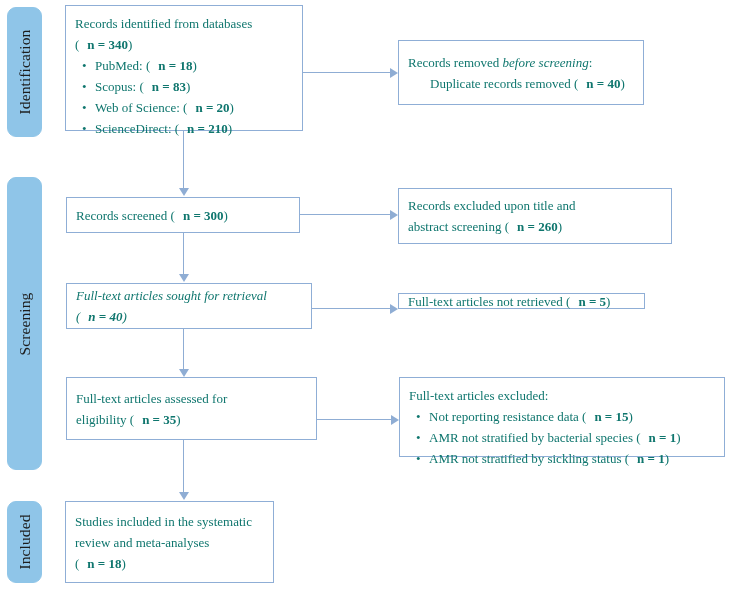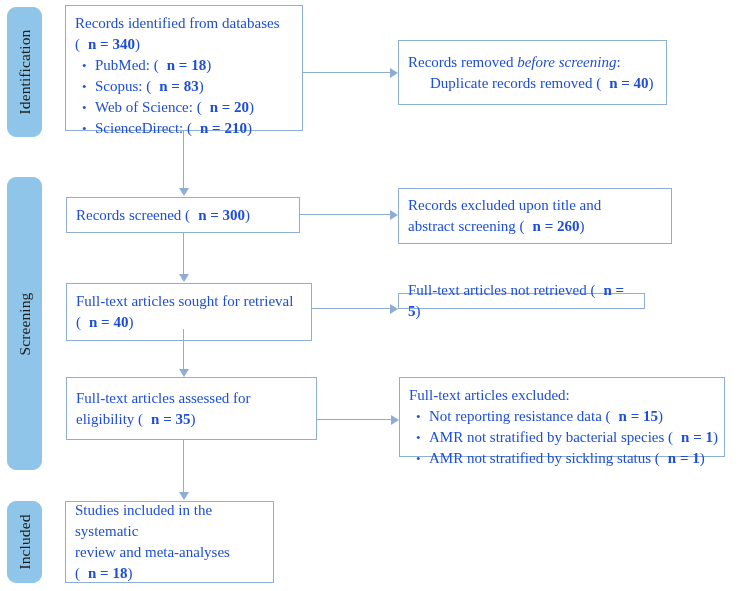--- a/index.html
+++ b/index.html
@@ -46,23 +46,23 @@
     box-sizing: border-box;
     background: #ffffff;
     border: 1px solid #8faed6;
   }
   .flow-box .box-text {
     position: absolute;
     left: 9px;
     right: 6px;
     top: 50%;
     transform: translateY(-50%);
-    font-size: 15px;
+    font-size: 13px;
     line-height: 21px;
-    color: #1d4ed8;
+    color: #0f766e;
   }
   .flow-box .box-text.top-aligned {
     top: 7px;
     transform: none;
   }
   b { font-weight: bold; margin-left: 8px; }
   i { font-style: italic; }
 
   
   ul.box-list {
@@ -131,41 +131,41 @@
       <div><span>(</span><b>n = 340</b><span>)</span></div>
       <ul class="box-list">
         <li><span>PubMed: (</span><b>n = 18</b><span>)</span></li>
         <li><span>Scopus: (</span><b>n = 83</b><span>)</span></li>
         <li><span>Web of Science: (</span><b>n = 20</b><span>)</span></li>
         <li><span>ScienceDirect: (</span><b>n = 210</b><span>)</span></li>
       </ul>
     </div>
   </div>
 
-  <div class="flow-box" style="left:398px; top:40px; width:269px; height:65px;">
+  <div class="flow-box" style="left:398px; top:40px; width:246px; height:65px;">
     <div class="box-text">
       <div><span>Records removed </span><i>before screening</i><span>:</span></div>
       <div class="indent-line"><span>Duplicate records removed  (</span><b>n = 40</b><span>)</span></div>
     </div>
   </div>
 
   <div class="flow-box" style="left:66px; top:197px; width:234px; height:36px;">
     <div class="box-text">
       <div><span>Records screened (</span><b>n = 300</b><span>)</span></div>
     </div>
   </div>
 
   <div class="flow-box" style="left:398px; top:188px; width:274px; height:56px;text-decoration:underline;">
     <div class="box-text">
       <div>Records excluded upon title and</div>
       <div><span>abstract screening (</span><b>n = 260</b><span>)</span></div>
     </div>
   </div>
 
-  <div class="flow-box" style="left:66px; top:283px; width:246px; height:58px;">
+  <div class="flow-box" style="left:66px; top:283px; width:246px; height:46px;font-style:italic;">
     <div class="box-text">
       <div>Full-text articles sought for retrieval</div>
       <div><span>(</span><b>n = 40</b><span>)</span></div>
     </div>
   </div>
 
   <div class="flow-box" style="left:398px; top:293px; width:247px; height:16px;">
     <div class="box-text">
       <div><span>Full-text articles not retrieved (</span><b>n = 5</b><span>)</span></div>
     </div>

